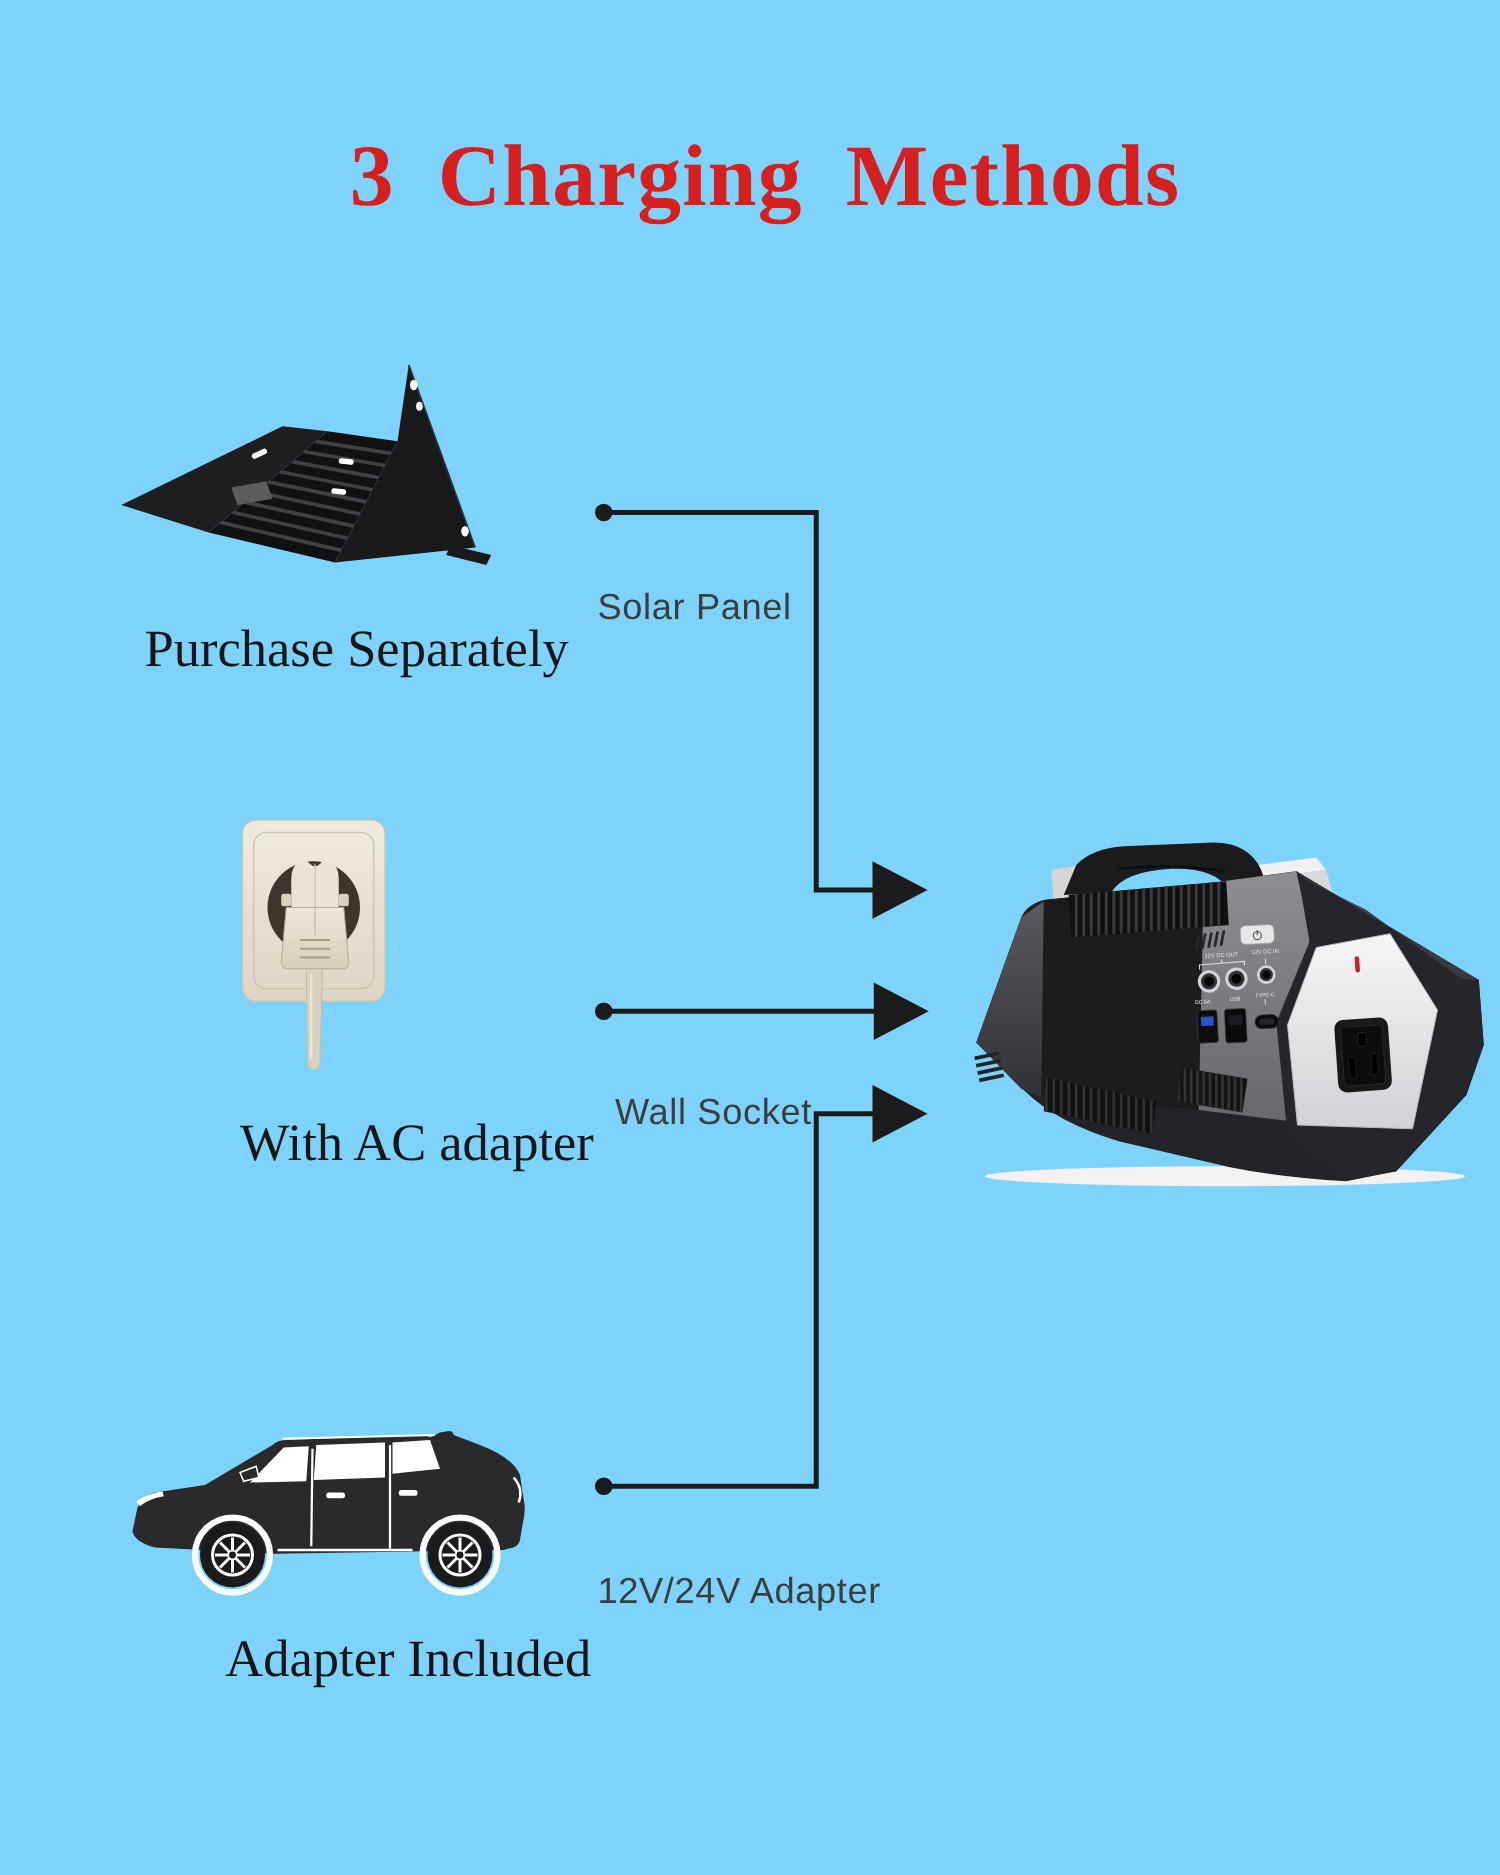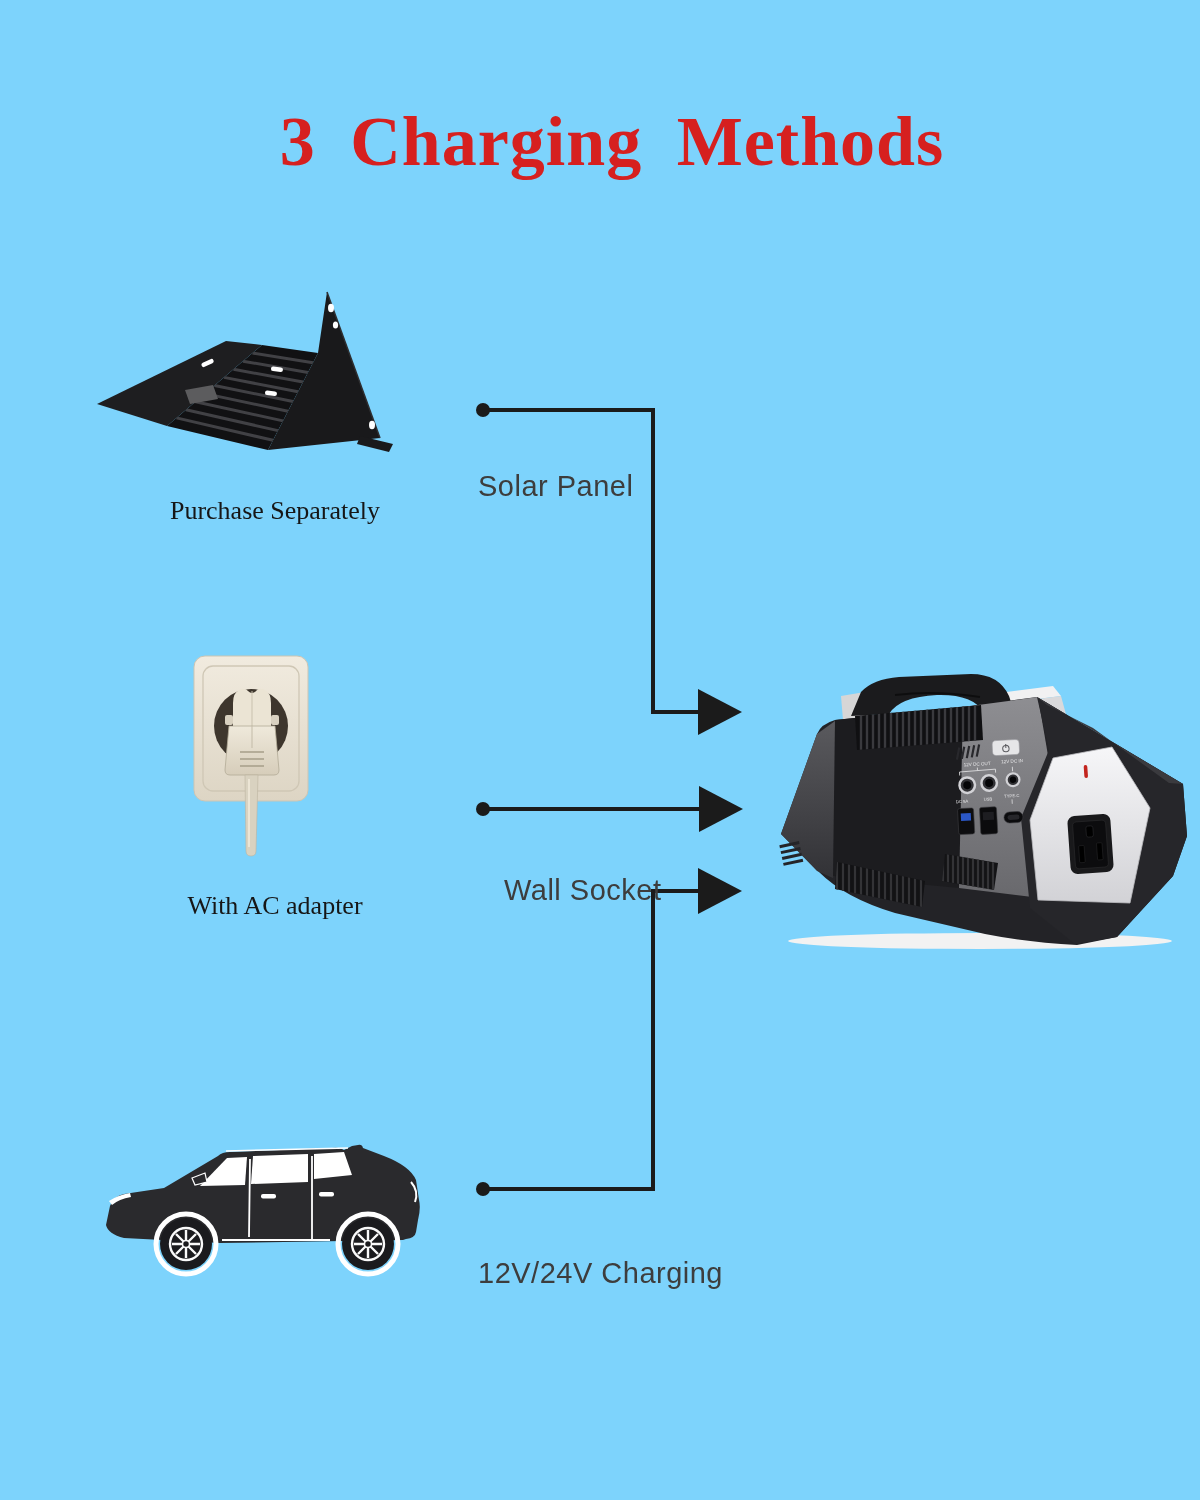--- a/index.html
+++ b/index.html
@@ -4,24 +4,24 @@
 <style>
   html,body{margin:0;padding:0;background:#fff;}
   .page{position:relative;width:1200px;height:1500px;background:#7dd3fc;overflow:hidden;
         font-family:"Liberation Serif", serif;padding-left:24px;}
   .title{position:absolute;top:102px;left:0;width:100%;margin:0;text-align:center;
          font-family:"Liberation Serif", serif;font-weight:700;font-size:70px;
          color:#d6201f;letter-spacing:1px;word-spacing:16px;}
   .conn-label{position:absolute;font-family:"Liberation Sans", sans-serif;
               font-size:29px;color:#3d3d3d;letter-spacing:0.5px;margin-top:48px;}
   .lbl-solar{left:478px;top:422px;}
-  .lbl-wall{left:504px;top:826px;}
+  .lbl-wall{left:492px;top:826px;}
   .lbl-vehicle{left:478px;top:1209px;}
-  .caption{position:absolute;text-align:center;font-family:"Liberation Serif", serif;
-           font-size:26px;color:#161616;}
+  .caption{position:absolute;text-align:right;font-family:"Liberation Serif", serif;
+           font-size:42px;color:#161616;}
   .cap-solar{left:95px;top:496px;width:360px;}
   .cap-wall1{left:75px;top:891px;width:400px;font-family:Liberation Serif, serif;}
   .cap-wall2{left:25px;top:939px;width:465px;}
   .cap-car{left:73px;top:1304px;width:400px;}
   .connectors{position:absolute;left:0;top:0;width:1200px;height:1500px;}
   .art{position:absolute;}
   .art-solar{left:85px;top:268px;width:320px;height:200px;}
   .art-socket{left:190px;top:653px;width:130px;height:205px;}
   .art-car{left:100px;top:1128px;width:325px;height:152px;}
   .art-product{left:775px;top:650px;width:420px;height:300px;}
@@ -126,21 +126,22 @@
     <polygon points="214,26 244,24 252,47 214,51" fill="#ffffff"></polygon>
     <path d="M150,31 L149,109 M212,28 L212,111" stroke="#ffffff" stroke-width="1.8"></path>
     <rect x="161" y="66" width="15" height="4.5" rx="2" fill="#ffffff"></rect>
     <rect x="219" y="64" width="15" height="4.5" rx="2" fill="#ffffff"></rect>
     <polygon points="92,50 105,45 107,54 95,57" fill="#2a2a2d" stroke="#ffffff" stroke-width="1.2"></polygon>
     <path d="M9,73 Q18,67 30,65 L31,69 Q19,71 12,77 Z" fill="#ffffff"></path>
     <path d="M311,54 Q319,63 315,74" stroke="#ffffff" stroke-width="2" fill="none"></path>
     <path d="M122,112 H230" stroke="#ffffff" stroke-width="2"></path>
     <path d="M126,23 L248,20" stroke="#ffffff" stroke-width="1.6"></path>
   </svg>
-  <div class="conn-label lbl-vehicle">12V/24V Charging</div>
+  <div class="conn-label lbl-vehicle">12V/24V Adapter</div>
+  <div class="caption cap-car">Adapter Included</div>
 
   <svg class="art art-product" viewBox="0 0 420 300" xmlns="http://www.w3.org/2000/svg">
     <defs>
       <linearGradient id="chamG" x1="0" y1="0" x2="0" y2="1">
         <stop offset="0" stop-color="#5a5a5e"></stop>
           <stop offset="1" stop-color="#323236"></stop>
       </linearGradient>
       <linearGradient id="grayG" x1="0" y1="0" x2="0" y2="1">
         <stop offset="0" stop-color="#8e8e92"></stop>
           <stop offset="1" stop-color="#68686c"></stop>

